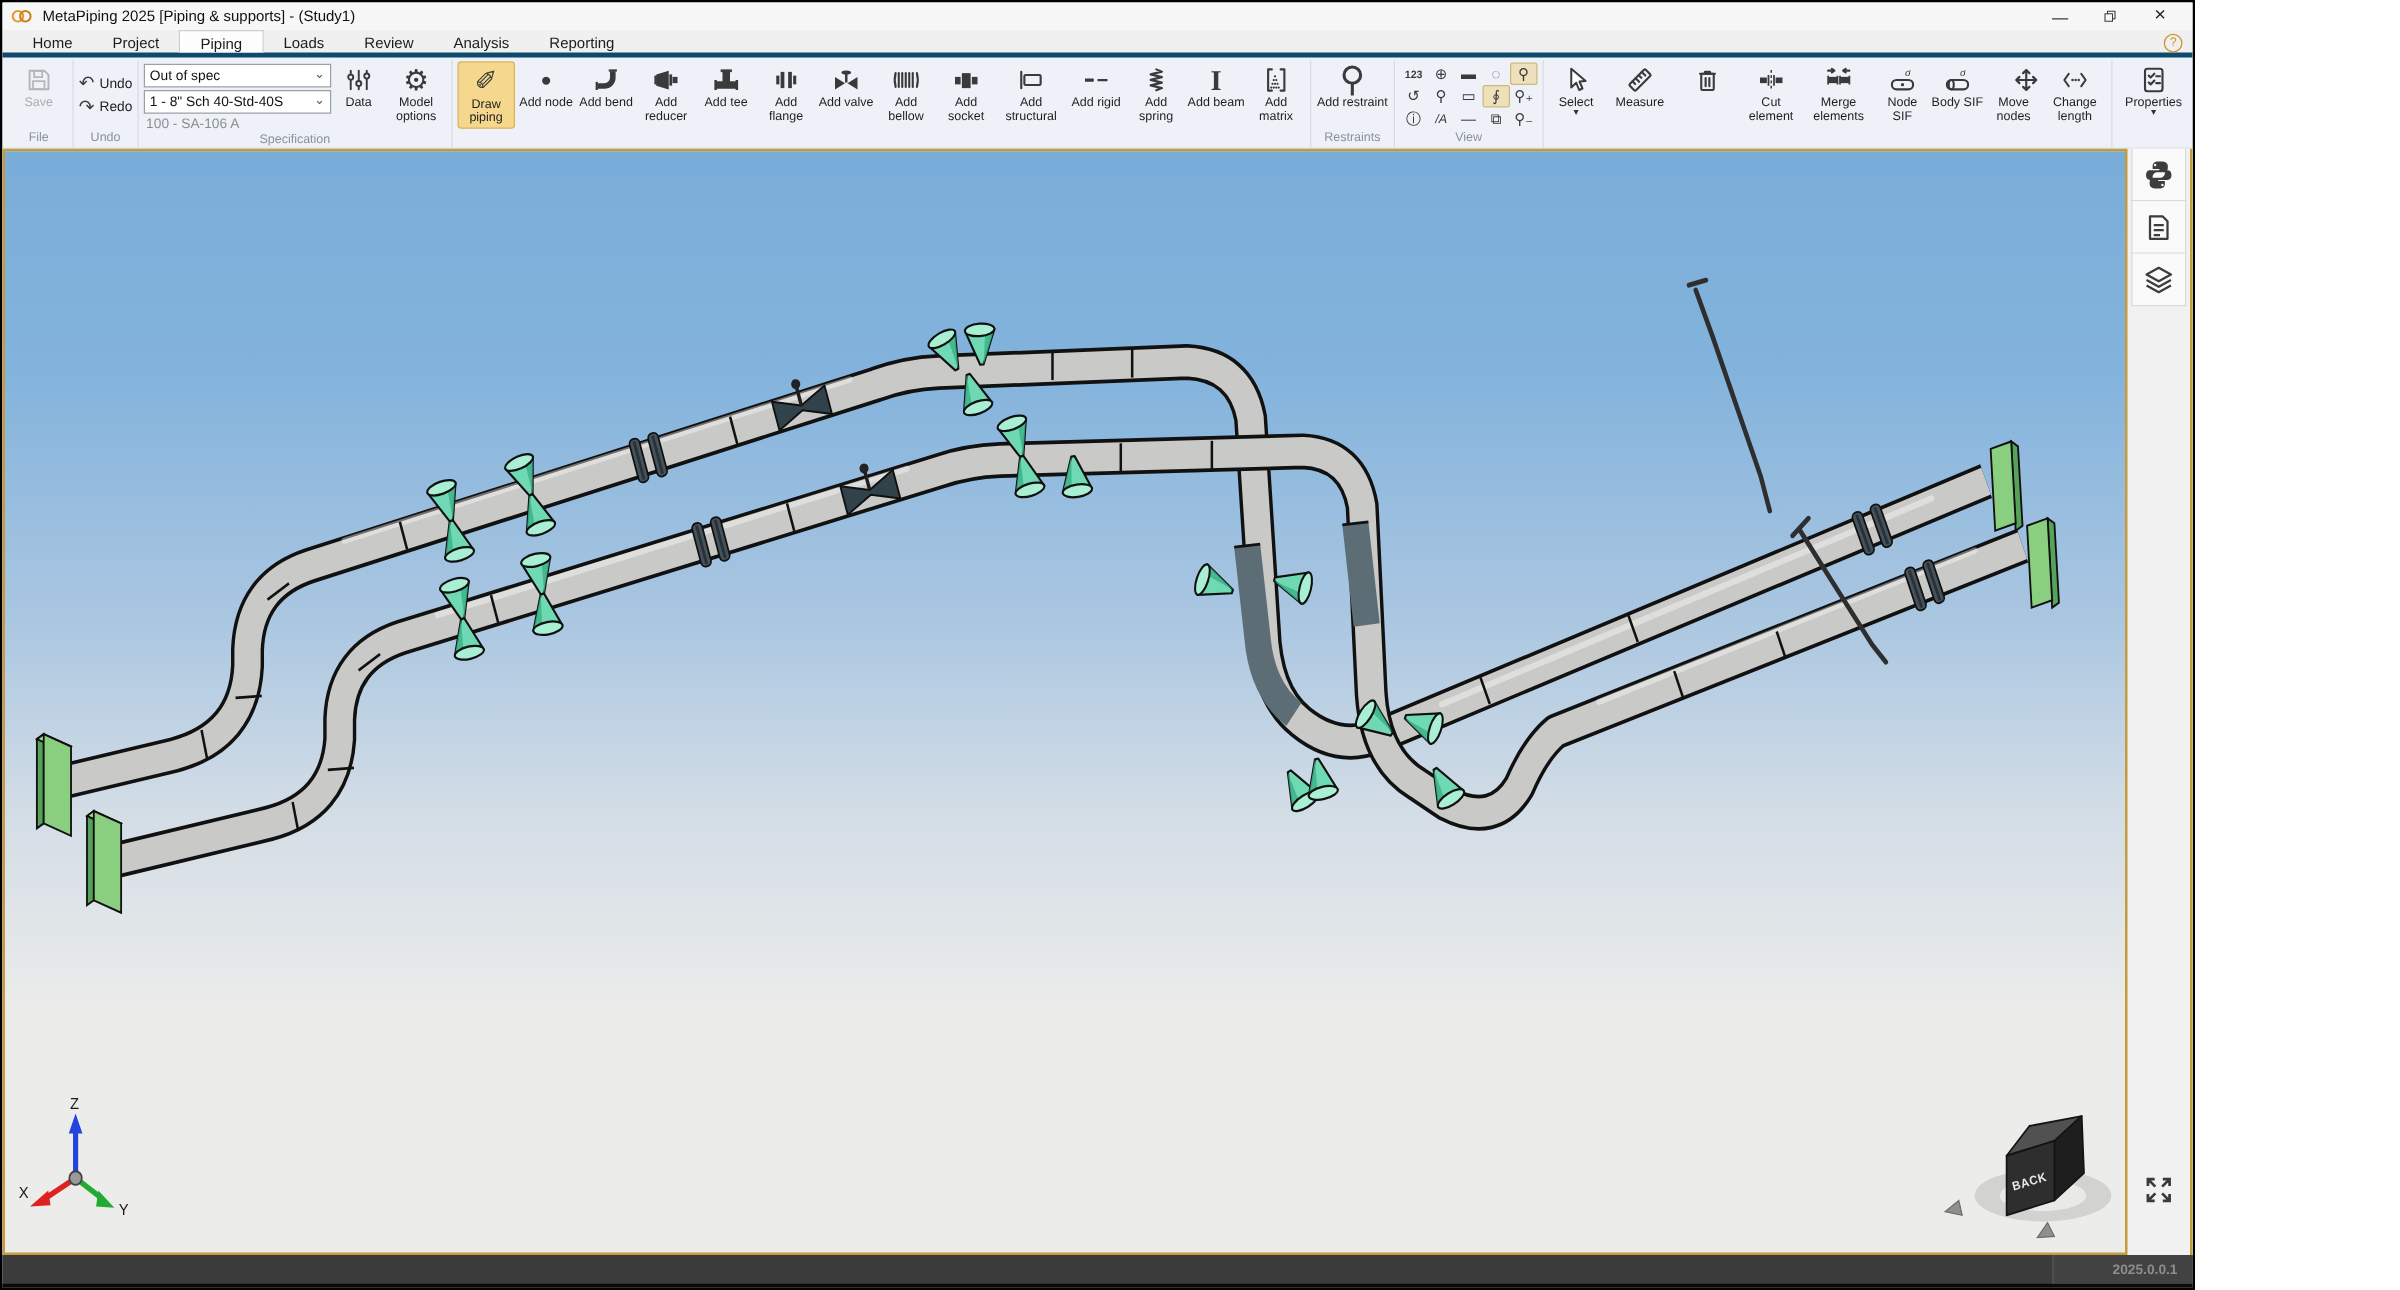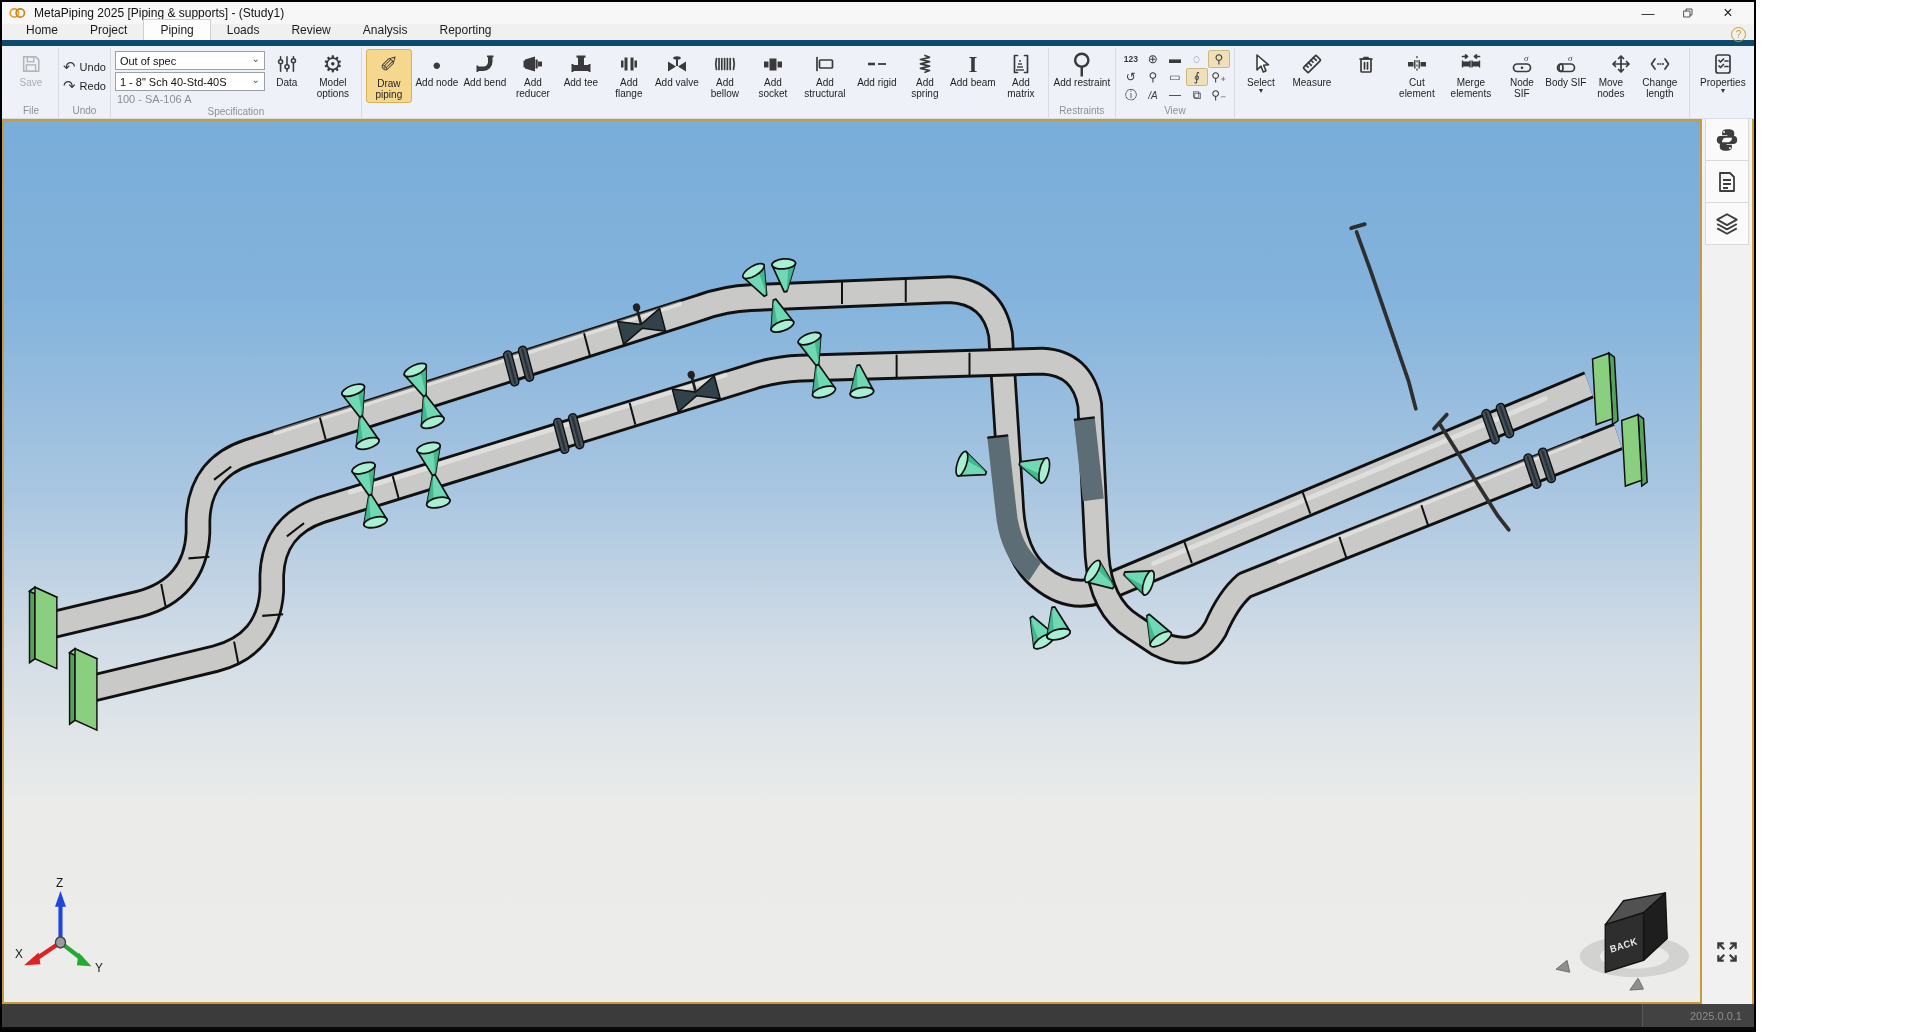--- a/index.html
+++ b/index.html
@@ -7,21 +7,21 @@
   .window { width:1756px; height:1032px; background:#eef2f8; border:2px solid #000; display:flex; flex-direction:column; }
 
   
   .titlebar { height:22px; background:#f7f7f7; display:flex; align-items:center; padding:0 6px; flex:0 0 22px; }
   .titlebar .logo { width:20px; height:14px; margin-right:6px; }
   .titlebar .title { font-size:12px; color:#111; }
   .titlebar .spacer { flex:1; }
   .winbtn { width:40px; height:20px; display:flex; align-items:center; justify-content:center; font-size:13px; color:#222; cursor:default; }
 
   
-  .tabrow { height:22px; background:#f0f0f0; display:flex; align-items:flex-end; padding-left:8px; flex:0 0 22px; position:relative; border-bottom:6px solid #0c4a6e; }
+  .tabrow { height:22px; background:#f0f0f0; display:flex; padding-left:8px; flex:0 0 22px; position:relative; border-bottom:4px solid #0c4a6e; }
   .tab { padding:3px 16px 3px; font-size:12px; color:#1c1c1c; }
   .tab.active { background:#fdfdfd; border:1px solid #cfcfcf; border-bottom:none; }
   .help-circle { position:absolute; right:8px; top:3px; width:15px; height:15px; border:1.4px solid #c9982f; border-radius:50%; color:#c9982f; font-size:10px; display:flex; align-items:center; justify-content:center; }
 
   
   .ribbon { height:73px; flex:0 0 73px; background:#eef2f8; display:flex; align-items:stretch; padding:2px 2px 0 2px; border-bottom:1px solid #d9dde3; }
   .rgroup { display:flex; flex-direction:column; border-right:1px solid #d8dce2; padding:1px 4px 0 4px; }
   .rgroup-content { flex:1; display:flex; align-items:flex-start; gap:2px; }
   .rgroup-label { height:14px; text-align:center; font-size:10px; color:#8a9198; line-height:13px; }
   .bigbtn { width:46px; min-height:54px; display:flex; flex-direction:column; align-items:center; padding-top:2px; border-radius:3px; }
@@ -47,21 +47,21 @@
   
   .main { flex:1; display:flex; min-height:0; background:#ececea; }
   .viewport { flex:1; position:relative; border:2px solid #c49b3d; background:linear-gradient(180deg,#79add9 0%,#83b3dc 20%,#a9c6e1 42%,#d3dde6 60%,#ebecea 78%,#ececea 100%); }
   .viewport svg.scene { position:absolute; left:0; top:0; width:100%; height:100%; }
   .rightstrip { flex:0 0 52px; background:#f1f1f1; border-right:2px solid #c49b3d; display:flex; flex-direction:column; align-items:center; }
   .striptab { width:44px; height:42px; display:flex; align-items:center; justify-content:center; background:#fafafa; border:1px solid #d9d9d9; border-top:none; }
   .strip-spacer { flex:1; }
   .fullscreen-btn { width:44px; height:44px; display:flex; align-items:center; justify-content:center; margin-bottom:30px; }
 
   
-  .statusbar { height:26px; flex:0 0 26px; background:#3b3b3b; display:flex; align-items:flex-start; border-bottom:3px solid #0a0a0a; }
+  .statusbar { height:26px; flex:0 0 26px; background:#3b3b3b; display:flex; align-items:flex-start; border-bottom:3px solid #0a0a0a;font-weight:bold; }
   .status-left { flex:1; }
   .status-version { width:112px; height:100%; border-left:1px solid #585858; background:#424242; color:#8d8d8d; font-size:11px; display:flex; align-items:center; justify-content:flex-end; padding-right:12px; }
 
   svg .st { stroke:#3a3a3a; fill:none; stroke-width:1.7; stroke-linecap:round; stroke-linejoin:round; }
   svg .fl { fill:#3a3a3a; stroke:none; }
 </style>
 </head>
 <body>
 
 <div class="window">

